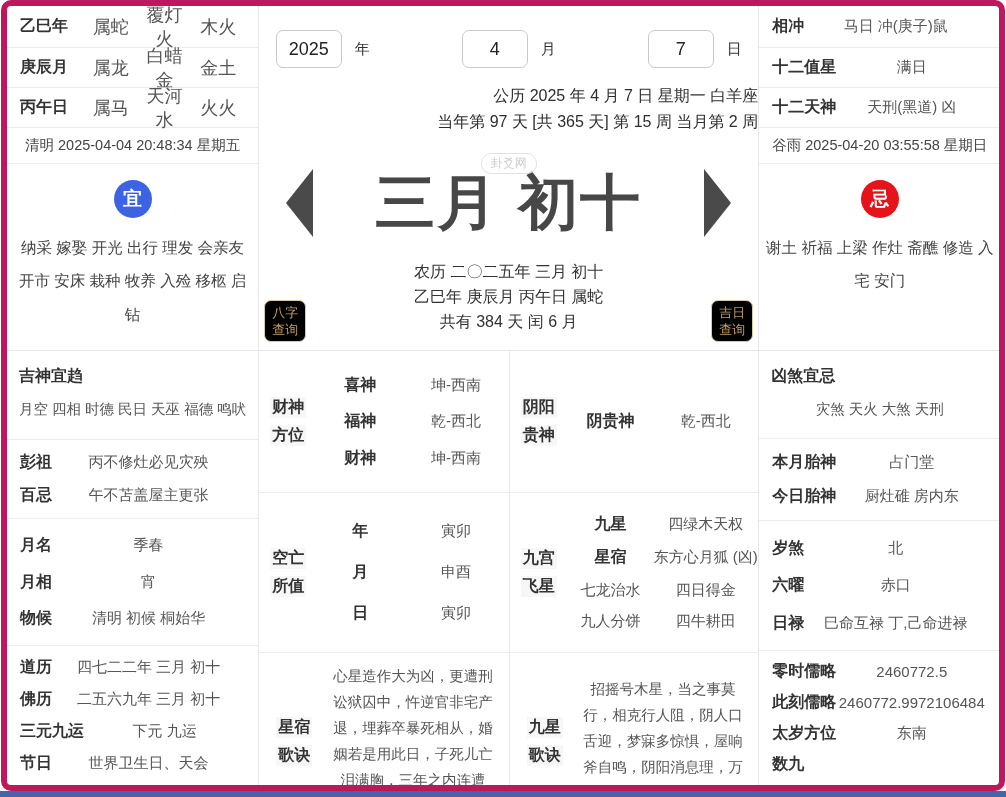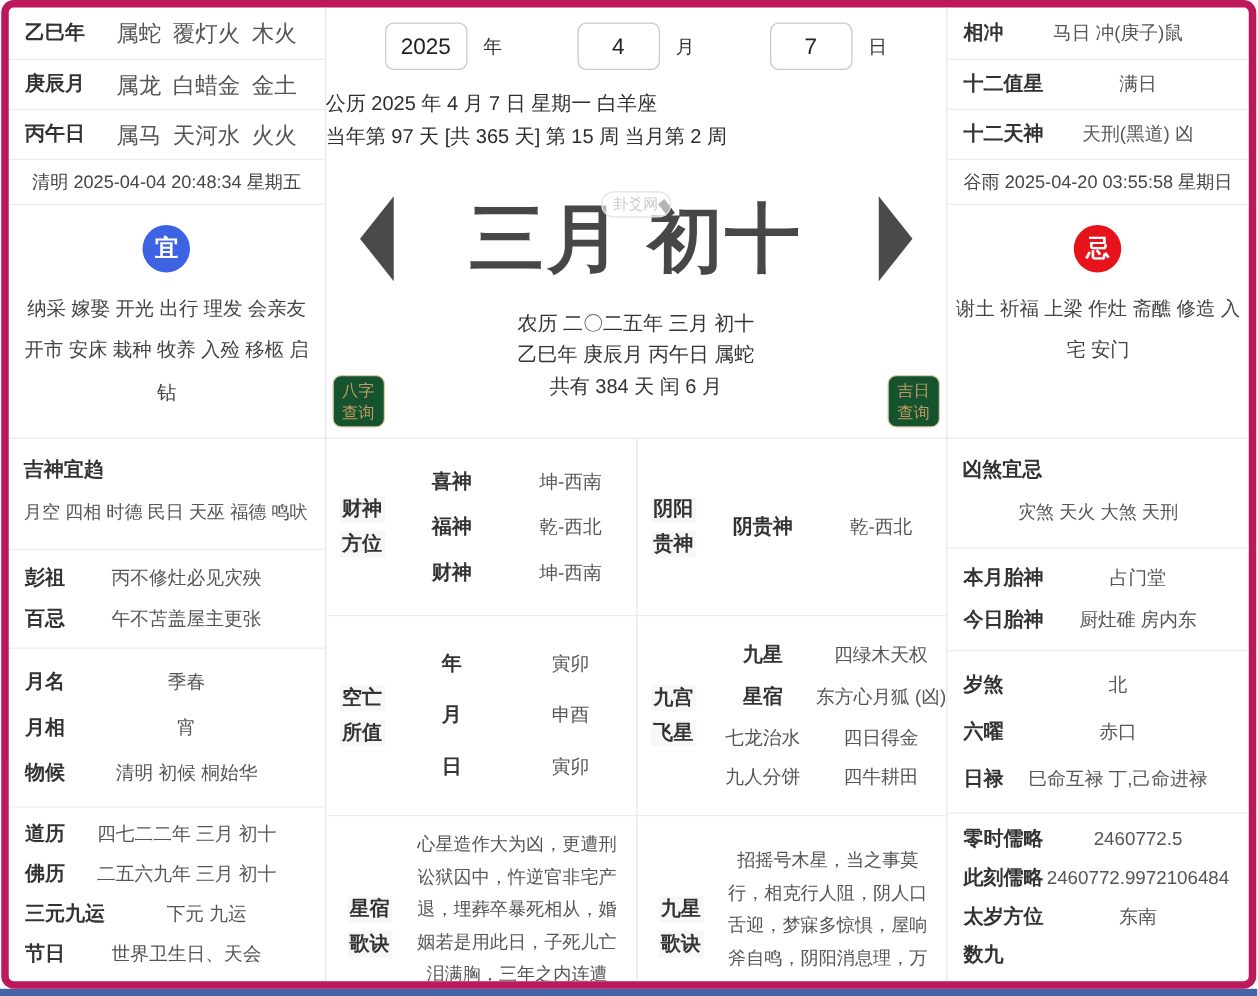--- a/index.html
+++ b/index.html
@@ -45,44 +45,44 @@
   .sec-value.centered { text-align:center; }
 
   .group { border-bottom:1px solid #ececec; display:flex; flex-direction:column; justify-content:space-evenly; flex:0 0 auto; }
   .group .kv { display:flex; align-items:center; padding:0 13px; }
   .group .kv .lbl { font-weight:bold; font-size:16px; color:#333; white-space:nowrap;text-align:right; }
   .group .kv .val { flex:1; text-align:center; color:#555; font-size:15px; }
   .group.last { border-bottom:none; flex:1; }
 
   
   .center-top { position:relative; flex:0 0 345px; border-bottom:1px solid #e7e7e7; }
-  .date-picker { display:flex; align-items:center; justify-content:center; padding-top:12px; }
+  .date-picker { display:flex; align-items:center; justify-content:center; padding-top:24px;gap:32px; }
   .dp-group { display:flex; align-items:center; margin:0 30px; }
   .dp-input {
     width:66px; height:38px; border:1px solid #c9c9c9; border-radius:7px;
     text-align:center; font-size:18px; color:#222; background:#fff;
     font-family:"Liberation Sans", sans-serif; outline:none;
   }
   .dp-unit { margin-left:13px; font-size:15px; color:#333; }
-  .greg { margin-top:15px; text-align:left; font-size:16px; color:#2e2e2e; line-height:26px; }
+  .greg { margin-top:15px; text-align:right; font-size:16px; color:#2e2e2e; line-height:26px; }
   .watermark {
     position:absolute; top:147px; left:50%; transform:translateX(-50%);
     border:1px solid #e2e2e2; border-radius:10px; color:#ccc; font-size:12px;
     padding:1px 9px; background:rgba(255,255,255,.6); white-space:nowrap;
   }
   .title-row { display:flex; align-items:center; justify-content:space-between; padding:0 27px; margin-top:30px; height:76px; }
   .tri { width:0; height:0; cursor:pointer; }
   .tri-left  { border-top:34px solid transparent; border-bottom:34px solid transparent; border-right:27px solid #4a4a4a; }
   .tri-right { border-top:34px solid transparent; border-bottom:34px solid transparent; border-left:27px solid #4a4a4a; }
   .lunar-title { font-size:60px; font-weight:bold; color:#474747; letter-spacing:2px; white-space:nowrap; }
   .lunar-lines { margin-top:18px; text-align:center; font-size:16px; color:#333; line-height:25px; }
   .query-btn {
     position:absolute; bottom:8px; width:42px; padding:3px 0; text-align:center;
     font-size:13px; line-height:17px; color:#C09A62; border:1px solid #dcc9a6;
-    border-radius:7px; background:#14532d; cursor:pointer;
+    border-radius:7px; background:#000000; cursor:pointer;
   }
   .query-btn.left { left:5px; } .query-btn.right { right:5px; }
 
   .split-sec { display:flex; border-bottom:1px solid #ececec; flex:0 0 auto; }
   .split-sec .half { width:50%; display:flex; align-items:center; padding:8px 0; }
   .split-sec .half + .half { border-left:1px solid #e7e7e7; }
   .vlabel { width:58px; display:flex; flex-direction:column; align-items:center; gap:7px; flex:0 0 auto; }
   .vlabel span { background:#f7f7f7; font-weight:bold; color:#333; font-size:16px; padding:0 2px; white-space:nowrap; }
   .vrows { flex:1; display:flex; flex-direction:column; justify-content:space-evenly; align-self:stretch; }
   .vrow { display:flex; align-items:center; }

